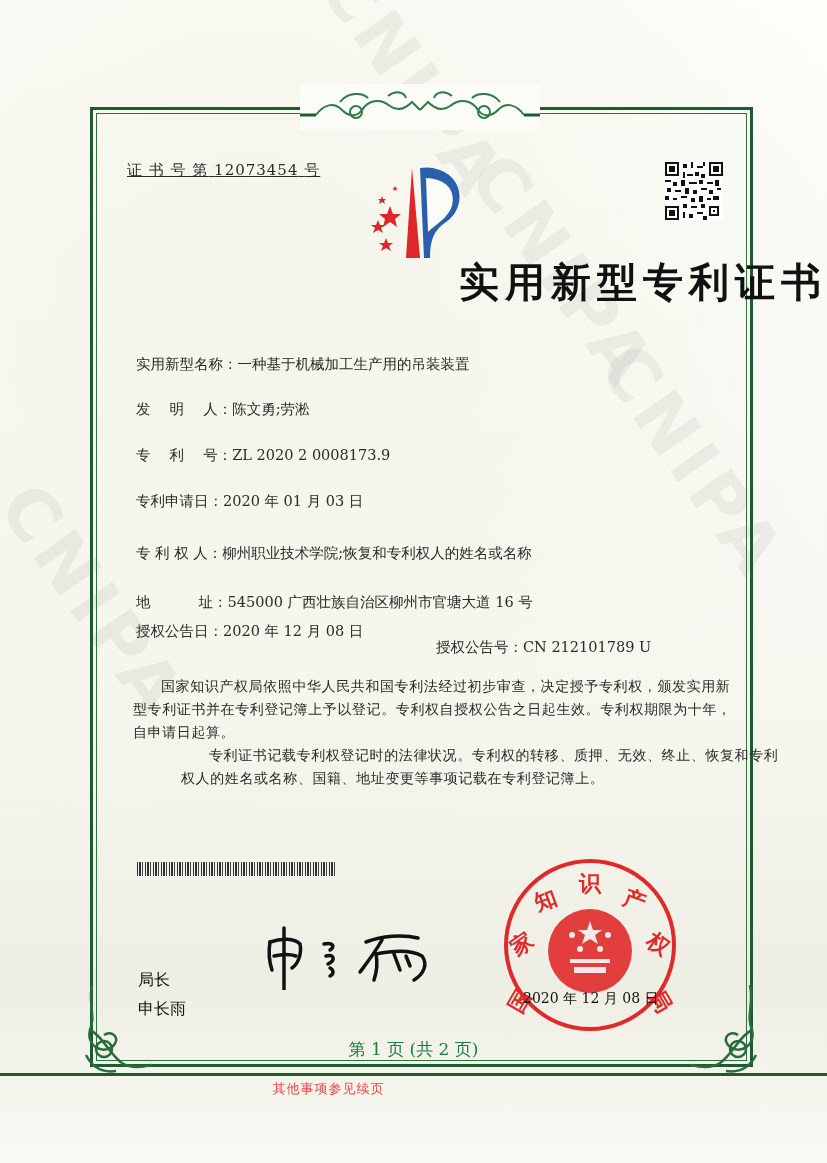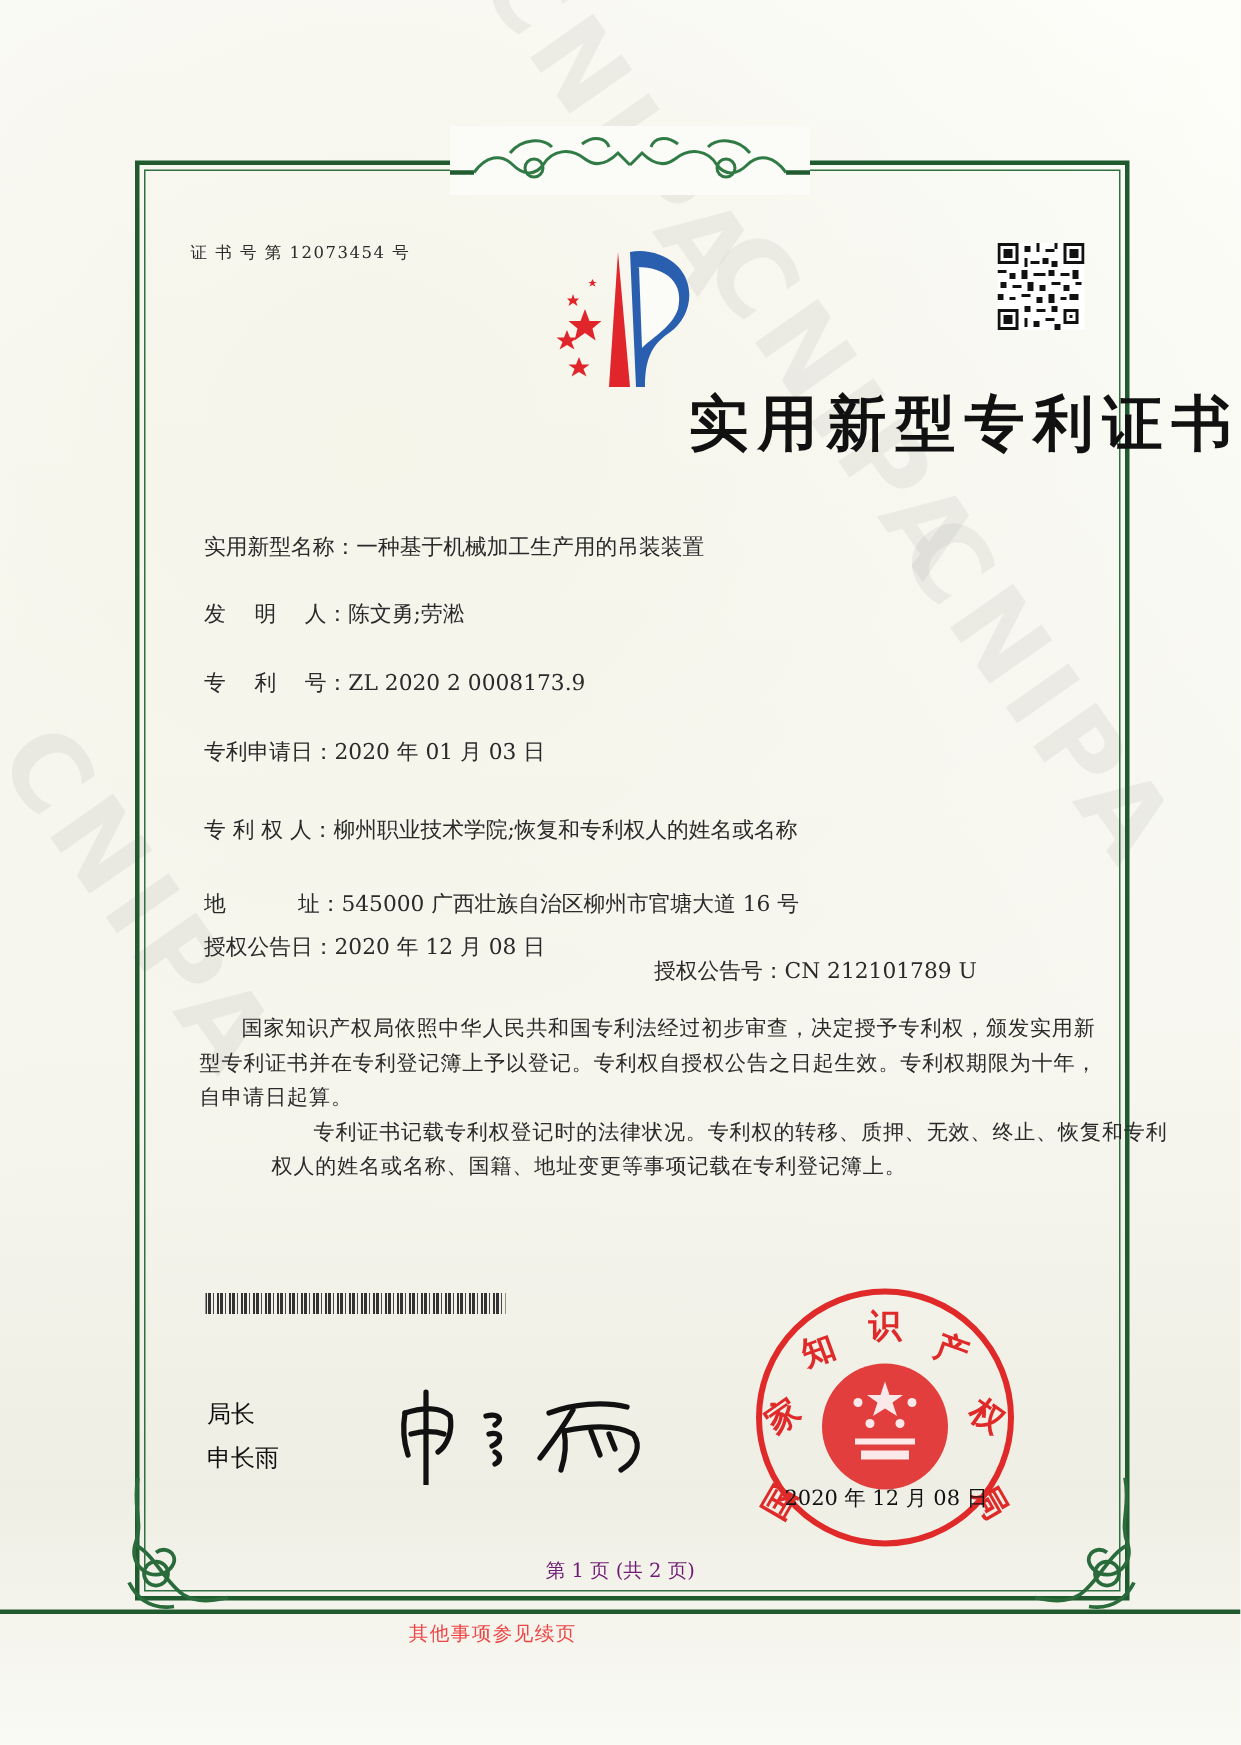--- a/index.html
+++ b/index.html
@@ -30,21 +30,21 @@
       border: 1px solid #2f7040; box-sizing: border-box;
     }
     .top-ornament {
       position: absolute; left: 300px; top: 84px; width: 240px; height: 46px;
       background: #fbfbf7;
     }
     .corner-ornament {
       position: absolute; width: 70px; height: 90px;
     }
     .cert-no {
-      position: absolute; left: 127px; top: 161px; font-size: 11px; letter-spacing: 1px;
+      position: absolute; left: 127px; top: 161px; font-size: 15px; letter-spacing: 1px; text-decoration: underline;
     }
     .logo { position: absolute; left: 360px; top: 160px; width: 110px; height: 100px; }
     .qr { position: absolute; left: 665px; top: 162px; width: 58px; height: 58px; }
     .title {
       position: absolute; left: 0; width: 827px; top: 255px; text-align: right;
       font-family: "DejaVu Sans", sans-serif; font-size: 40px; letter-spacing: 6px;
       color: #111; font-weight: bold;
     }
     .field {
       position: absolute; left: 136px; font-size: 14.5px; white-space: nowrap;
@@ -52,29 +52,29 @@
     .field .lbl { display: inline-block; }
     .para {
       position: absolute; left: 133px; width: 602px; font-size: 14px; line-height: 23px;
       text-indent: 28px; letter-spacing: 0.6px;
     }
     .barcode {
       position: absolute; left: 137px; top: 862px; width: 200px; height: 14px;
       background: repeating-linear-gradient(90deg, #333 0 1px, transparent 1px 2px, #333 2px 4px, transparent 4px 5px, #444 5px 6px, transparent 6px 8px);
     }
     .director-title, .director-name {
-      position: absolute; left: 138px; font-family: "DejaVu Sans", sans-serif; font-size: 16px; color: #111;
+      position: absolute; left: 138px; font-family: "DejaVu Sans", sans-serif; font-size: 16px; color: #111; margin-top: 37px;
     }
     .signature { position: absolute; left: 262px; top: 920px; width: 180px; height: 70px; }
     .seal { position: absolute; left: 500px; top: 855px; width: 180px; height: 180px; }
     .seal-date {
       position: absolute; left: 523px; top: 990px; font-size: 14px; color: #111;
     }
     .page-num {
-      position: absolute; left: 0; width: 827px; text-align: center; top: 1038px; font-size: 13px; color: #701a75;
+      position: absolute; left: 0; width: 827px; text-align: center; top: 1038px; font-size: 17px; color: #15803d;
     }
     .footer-note {
       position: absolute; left: 0; width: 657px; text-align: center; top: 1080px; font-size: 13px; color: #ef4444;
       letter-spacing: 1px;
     }
     .bottom-line {
       position: absolute; left: 0; top: 1073px; width: 827px; height: 3px; background: #1f5b2e;
     }
   </style>
 </head>

